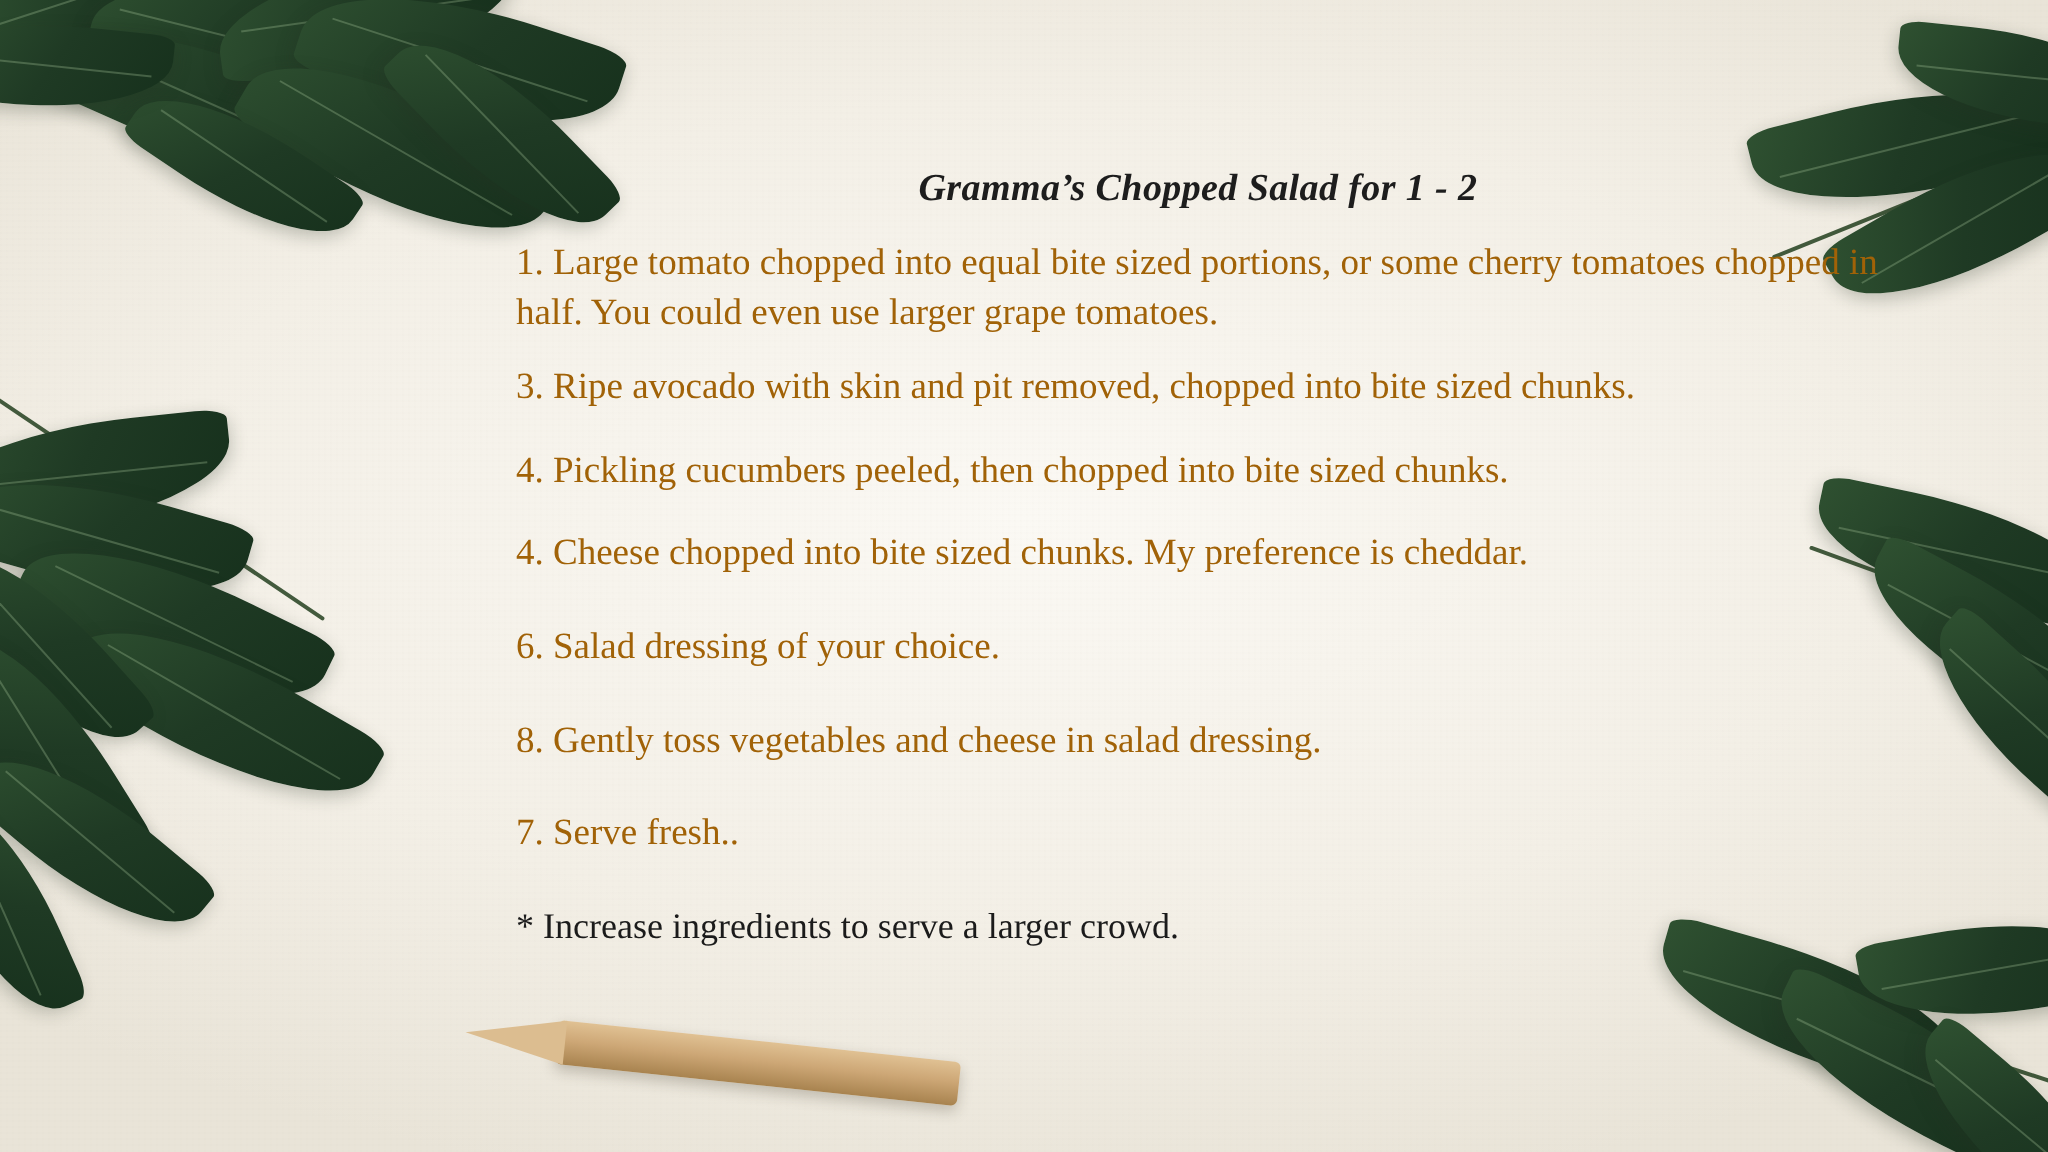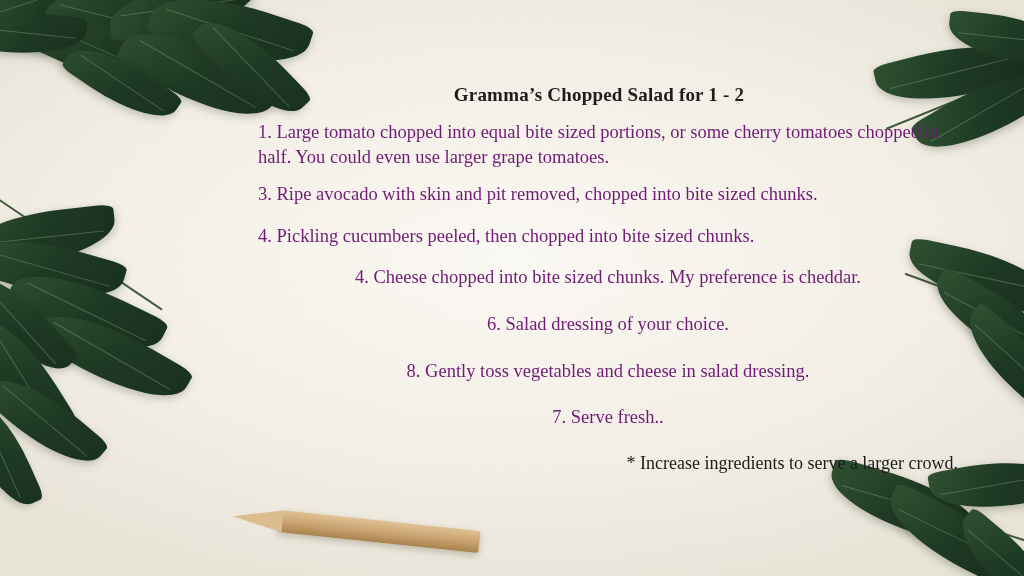--- a/index.html
+++ b/index.html
@@ -68,35 +68,35 @@
     width: 700px;
     color: #1d1d1d;
   }
   #recipe-title {
     font-weight: bold;
     font-size: 19px;
     text-align: center;
     letter-spacing: 0.2px;
     margin: 0 0 14px 0;
     padding-right: 18px;
+    font-style: italic;
   }
   .step {
     font-size: 18.5px;
     line-height: 1.33;
     margin: 0 0 17px 0;
-    color: #701a75;
+    color: #a16207;
   }
   .step.tight { margin-bottom: 13px; }
-  .step.wide  { margin-bottom: 22px; text-align: center; }
+  .step.wide  { margin-bottom: 22px; }
   .note {
     font-size: 18px;
     line-height: 1.3;
     margin: 0;
     color: #1b1b1b;
-    text-align: right;
   }
 </style>
 </head>
 <body>
 
 <div id="page">
 
   <div id="paper-bg"></div>
   <div id="paper-grain"></div>
 

